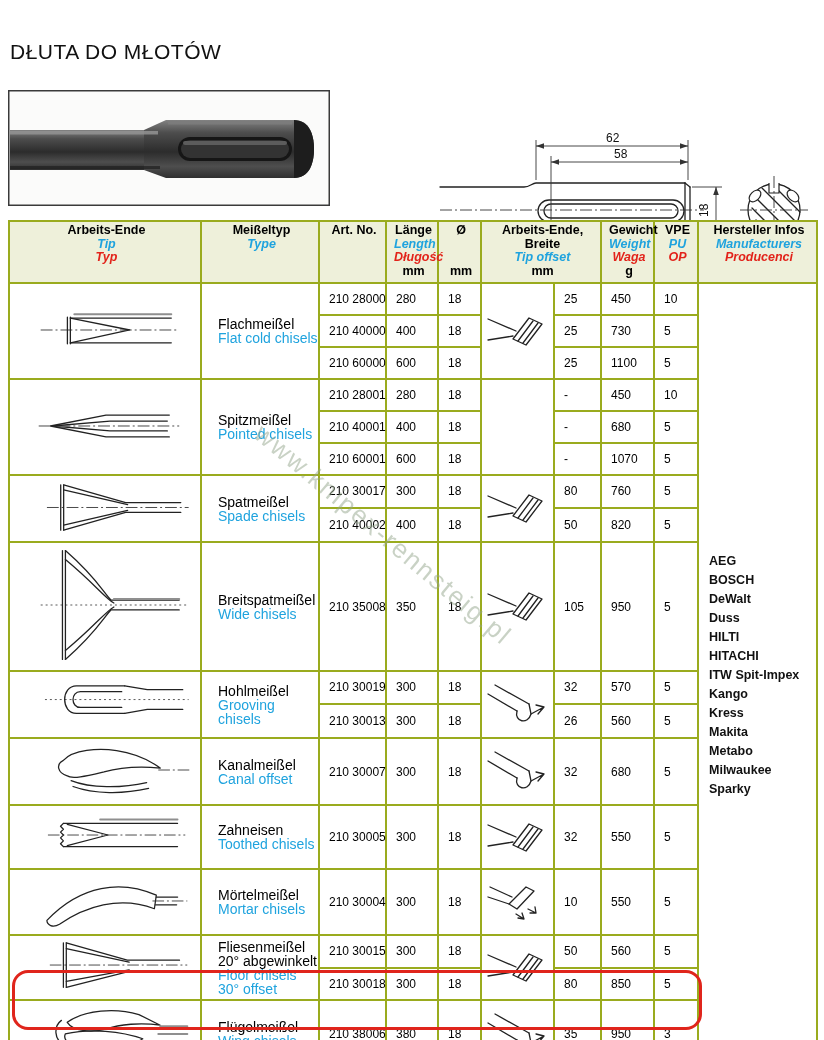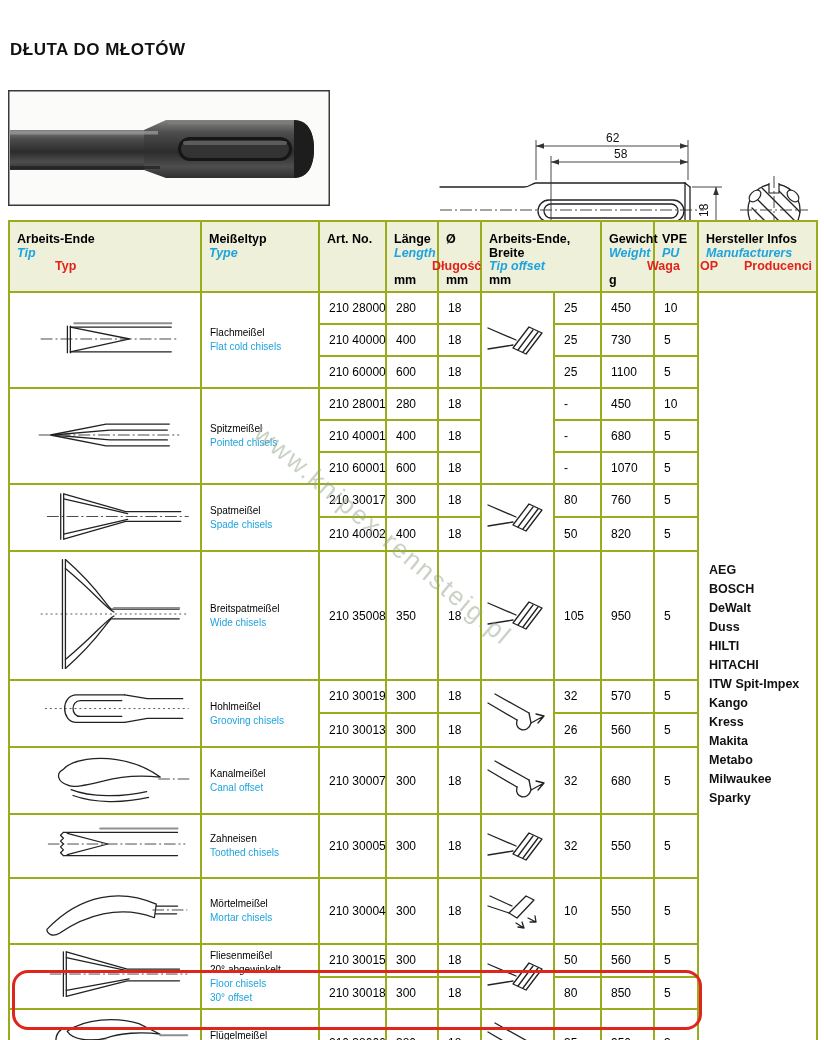--- a/index.html
+++ b/index.html
@@ -9,45 +9,45 @@
     --red:#e2231a;
     --ink:#111;
   }
   *{box-sizing:border-box;margin:0;padding:0;}
   html,body{background:#fff;}
   body{font-family:"Liberation Sans", sans-serif;color:var(--ink);}
   .page{position:relative;width:824px;height:1040px;background:#fff;overflow:hidden;}
 
   .title{position:absolute;left:10px;top:8px;font-size:26px;font-weight:800;
          text-shadow:1px 0 0 rgba(30,90,220,.35);}
-  .subtitle{position:absolute;left:10px;top:40px;font-size:17px;font-weight:700;letter-spacing:.5px;}
+  .subtitle{position:absolute;left:10px;top:40px;font-size:21px;font-weight:400;letter-spacing:.5px;}
 
   .photo-box{position:absolute;left:8px;top:90px;width:322px;height:116px;}
   .diagram-box{position:absolute;left:438px;top:84px;width:386px;height:134px;margin-top:46px;}
 
   .watermark{position:absolute;left:268px;top:418px;transform:rotate(40deg);transform-origin:left top;
              font-size:26px;letter-spacing:2px;color:rgba(148,166,140,.5);font-weight:400;white-space:nowrap;
              pointer-events:none;z-index:3;}
 
   table.cat{position:absolute;left:8px;top:220px;width:808px;border-collapse:collapse;table-layout:fixed;
             font-size:12px;z-index:2;}
   table.cat col.c1{width:192px}  table.cat col.c2{width:118px}
   table.cat col.c3{width:67px}   table.cat col.c4{width:52px}
   table.cat col.c5{width:43px}   table.cat col.c6{width:73px}
   table.cat col.c7{width:47px}   table.cat col.c8{width:53px}
   table.cat col.c9{width:44px}   table.cat col.c10{width:119px}
   table.cat th, table.cat td{border:2px solid var(--olive);vertical-align:middle;}
-  table.cat thead th{background:var(--hdrbg);text-align:left;padding:11px 4px 4px 7px;height:62px;vertical-align:top;}
+  table.cat thead th{background:var(--hdrbg);text-align:center;padding:2px 4px 4px 7px;height:62px;vertical-align:top;}
   .hwrap{display:flex;flex-direction:column;height:100%;line-height:13.5px;font-size:12.5px;}
   .h-de{font-weight:700;color:#000;}
   .h-en{font-weight:700;font-style:italic;color:var(--blue);}
-  .h-pl{font-weight:700;color:var(--red);margin-left:38px;}
+  .h-pl{font-weight:700;font-style:italic;color:var(--red);}
   .h-unit{font-weight:700;color:#000;margin-top:auto;}
   td.num{padding-left:9px;font-weight:400;color:#000;white-space:nowrap;}
-  td.type{padding-left:8px;line-height:14px;font-size:10px;}
+  td.type{padding-left:16px;line-height:14px;font-size:14px;}
   .t-de{color:#000;}
   .t-en{color:var(--blue);}
   td.draw{text-align:center;padding:0;}
   td.tipcell{text-align:center;padding:0;}
   td.mfr{padding-left:10px;font-weight:700;font-size:12.5px;line-height:19px;vertical-align:middle;}
   tr.h31{height:31px} tr.h32{height:32px} tr.h61{height:61px}
   tr.h63{height:63px} tr.h64{height:64px} tr.h125{height:125px}
 
   .highlight{position:absolute;left:12px;top:970px;width:690px;height:60px;
              border:3.5px solid #e0251c;border-radius:16px;z-index:5;pointer-events:none;}

